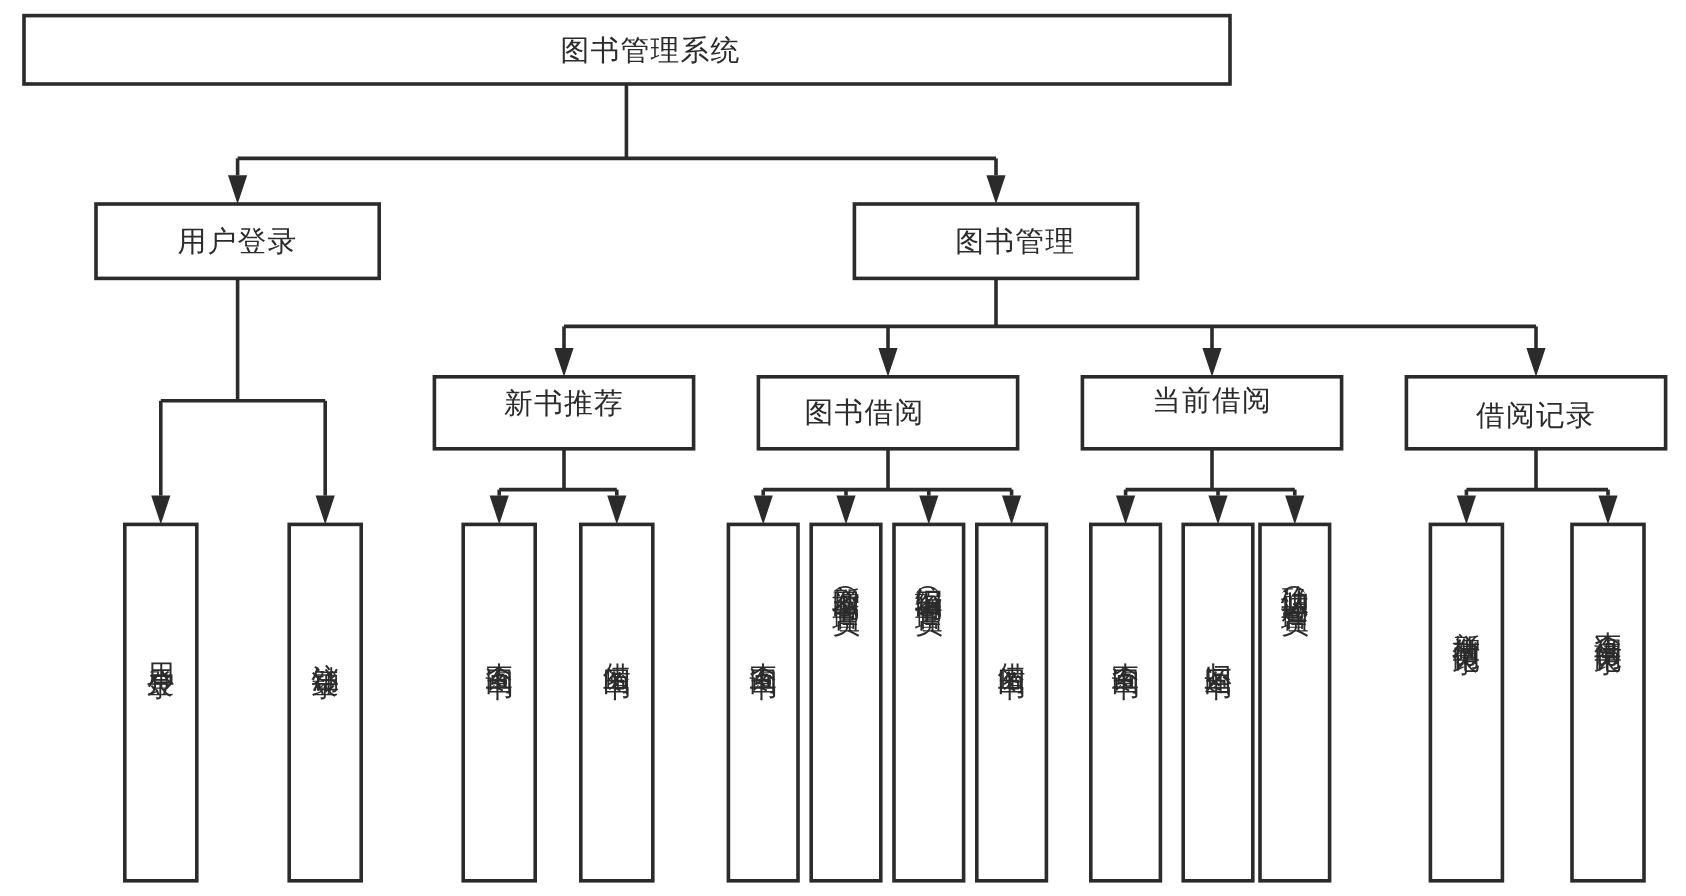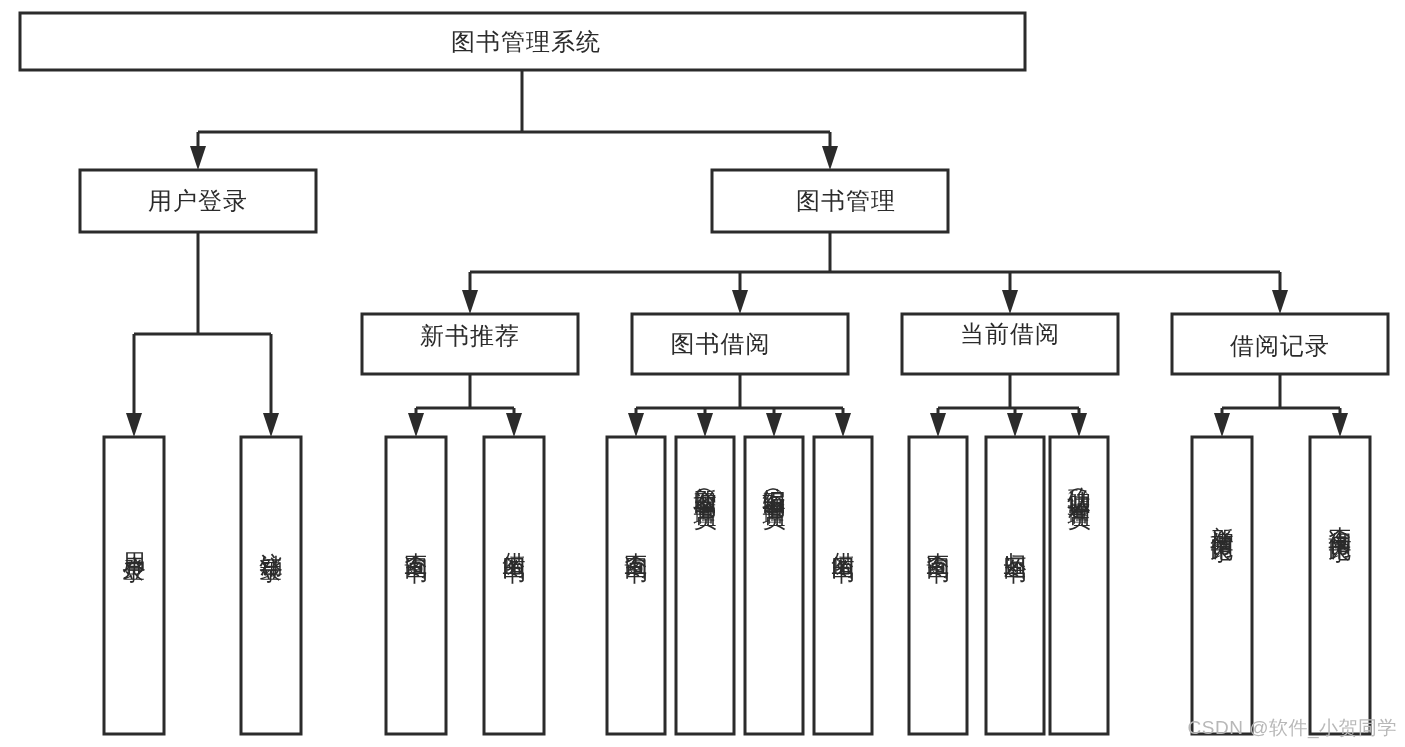--- a/index.html
+++ b/index.html
@@ -163,21 +163,21 @@
         <rect x="745" y="437" width="58" height="297" class="node-rect leaf"></rect>
         <rect x="814" y="437" width="58" height="297" class="node-rect leaf"></rect>
         <rect x="909" y="437" width="58" height="297" class="node-rect leaf"></rect>
         <rect x="986" y="437" width="58" height="297" class="node-rect leaf"></rect>
         <rect x="1050" y="437" width="58" height="297" class="node-rect leaf"></rect>
         <rect x="1192" y="437" width="60" height="297" class="node-rect leaf"></rect>
         <rect x="1310" y="437" width="60" height="297" class="node-rect leaf"></rect>
       </g>
   </svg>
   <div id="labels-layer">
-      <div class="hlabel-wrap" style="left: 20px; top: 13px; width: 1012px; height: 57px;">
+      <div class="hlabel-wrap" style="left: 20px; top: 13px; width: 1012px; height: 57px; padding-left: 16px;">
         <span class="hlabel">图书管理系统</span>
       </div>
       <div class="hlabel-wrap" style="left: 80px; top: 170px; width: 236px; height: 62px;">
         <span class="hlabel">用户登录</span>
       </div>
       <div class="hlabel-wrap" style="left: 712px; top: 170px; width: 268px; height: 62px;">
         <span class="hlabel">图书管理</span>
       </div>
       <div class="hlabel-wrap" style="left: 362px; top: 314px; width: 216px; height: 44px;">
         <span class="hlabel">新书推荐</span>
@@ -224,14 +224,13 @@
       <div class="vlabel-wrap" style="left: 1050px; top: 443px; width: 58px; height: 259.5px; padding-top: 25.5px;">
         <span class="vlabel">确认归还（管理员）</span>
       </div>
       <div class="vlabel-wrap" style="left: 1192px; top: 443px; width: 60px; height: 220.5px; padding-top: 64.5px;">
         <span class="vlabel">新增借阅记录</span>
       </div>
       <div class="vlabel-wrap" style="left: 1310px; top: 443px; width: 60px; height: 220.5px; padding-top: 64.5px;">
         <span class="vlabel">查询借阅记录</span>
       </div>
     </div>
-  <div id="watermark">CSDN @软件_小贺同学</div>
 </div>
 
 </body></html>

